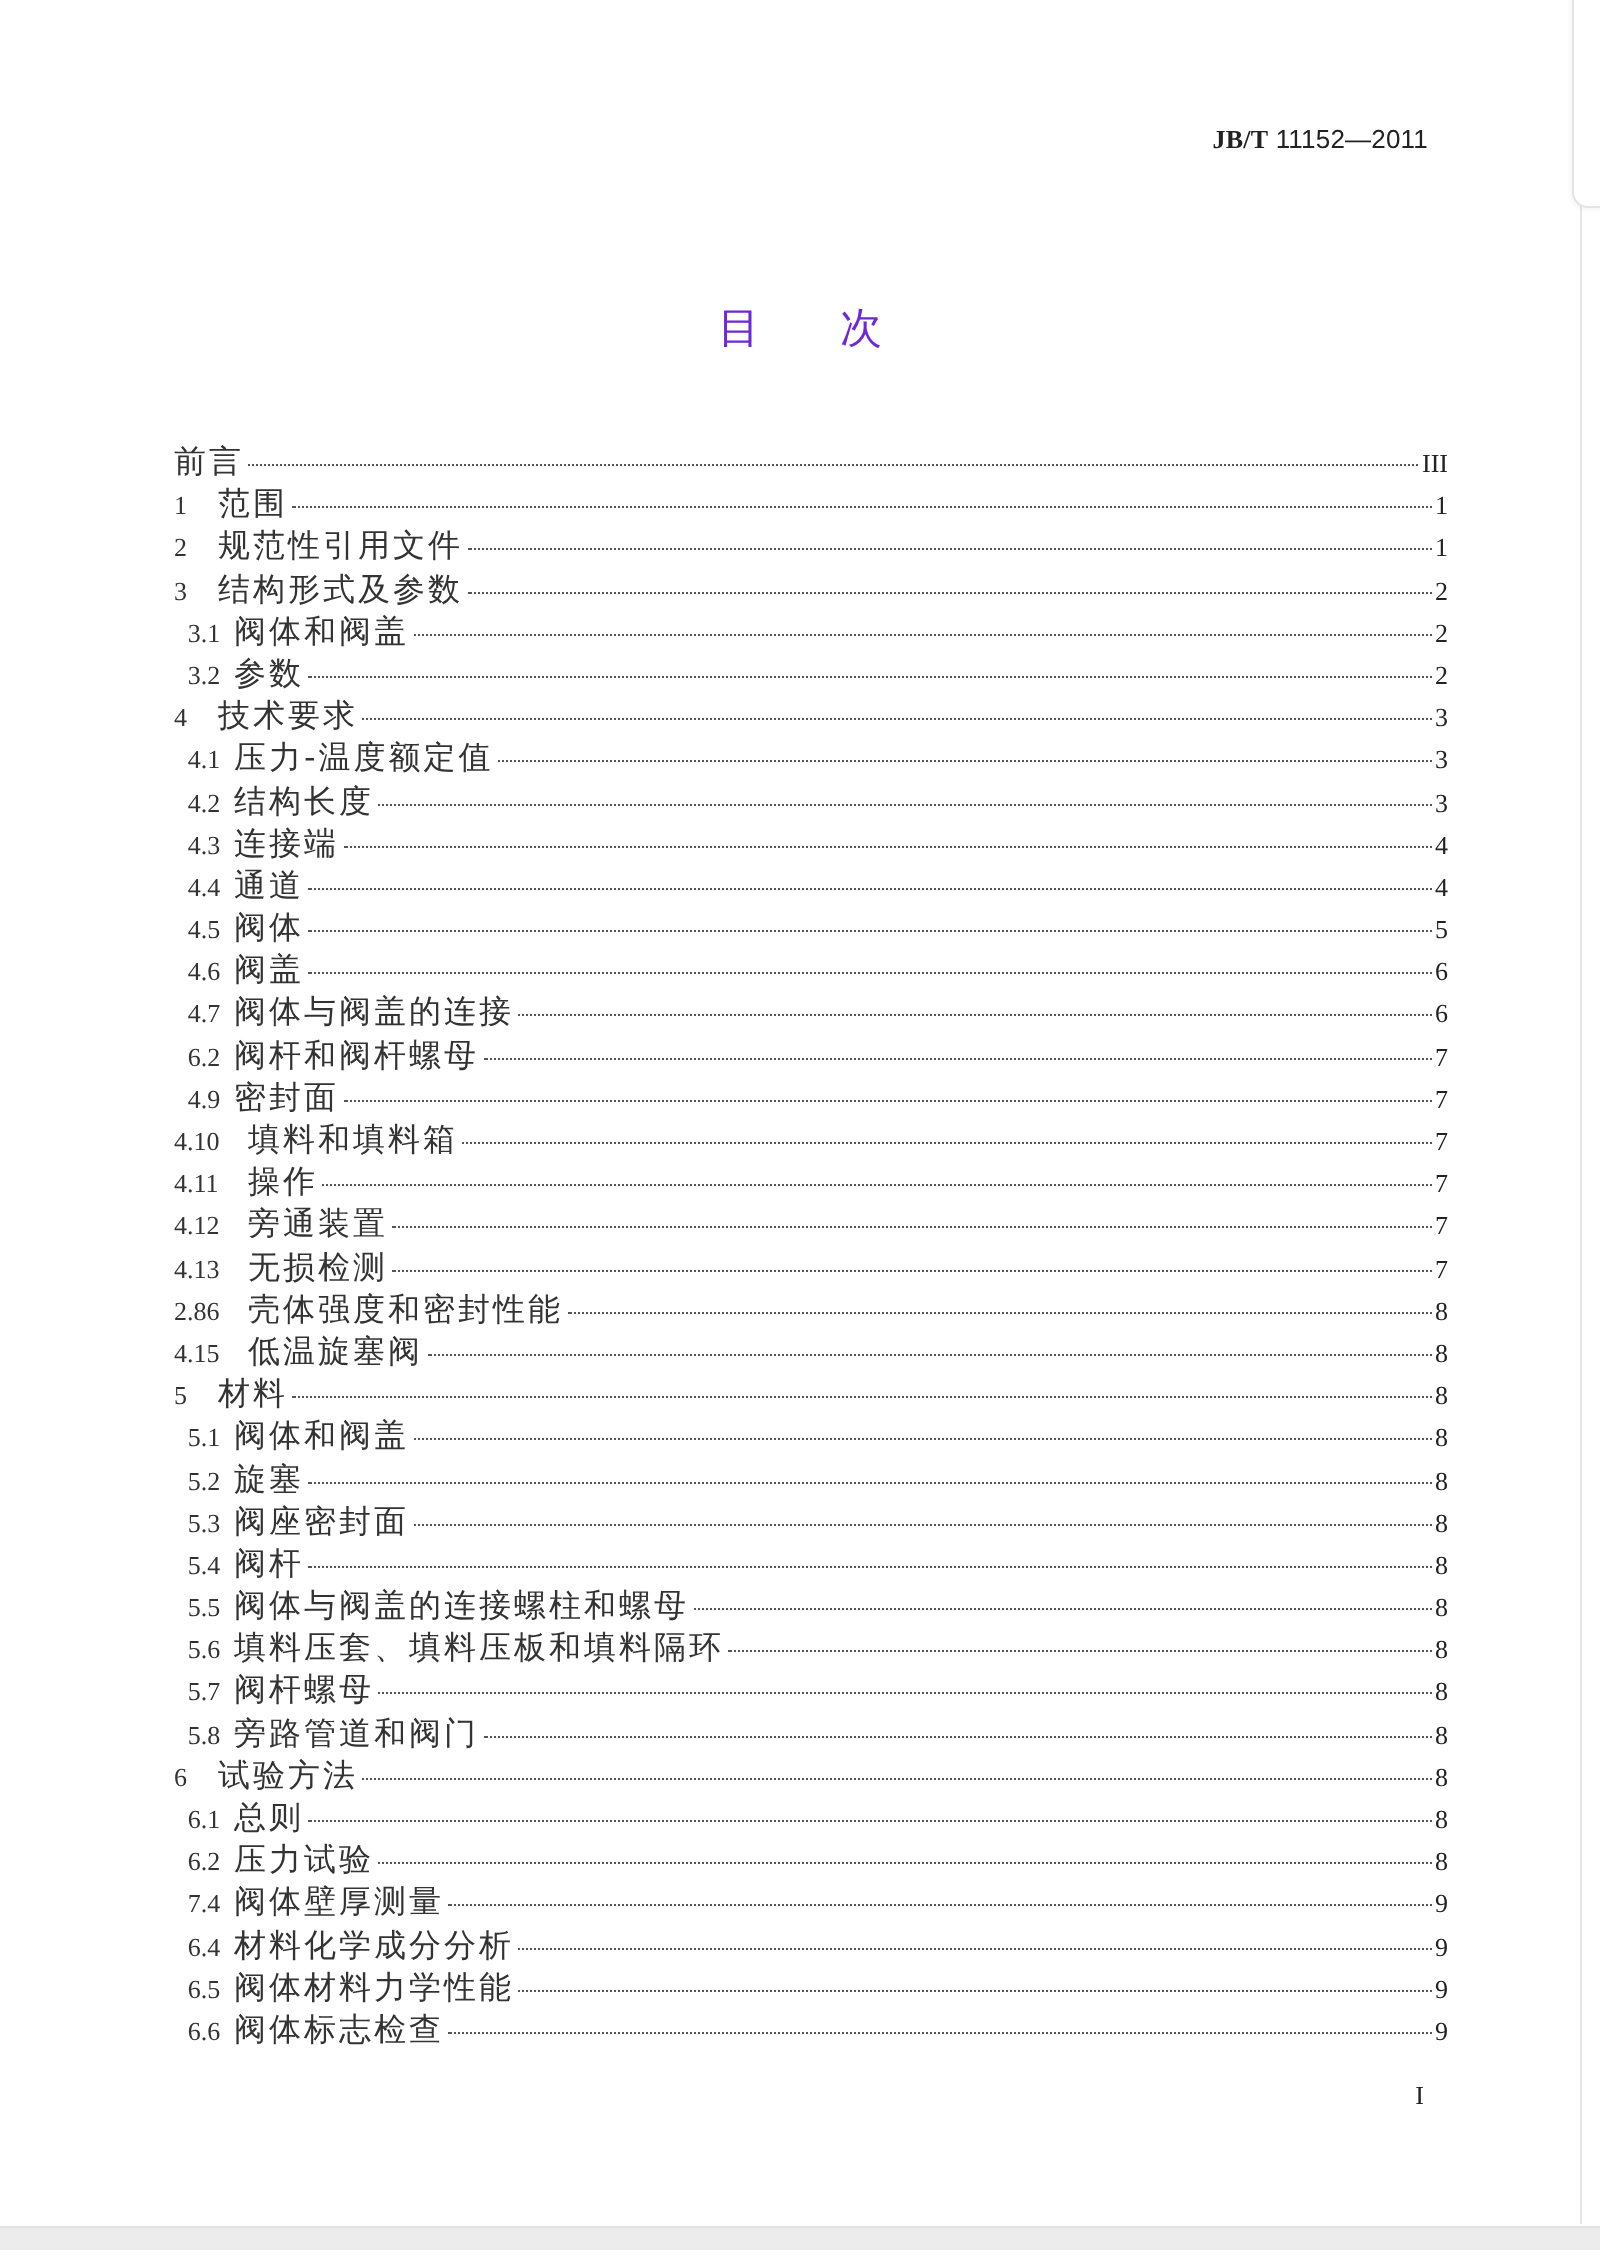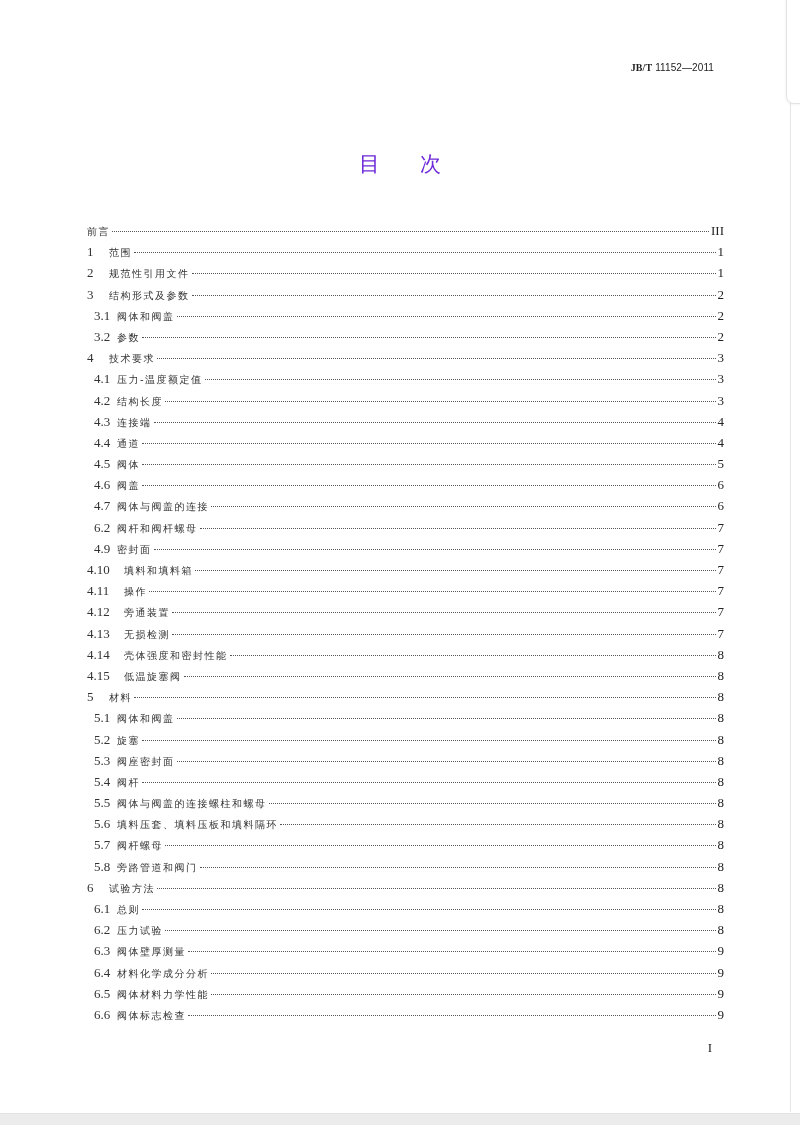--- a/index.html
+++ b/index.html
@@ -51,21 +51,21 @@
       background: #ffffff;
       border: 1px solid #e4e4e4;
       border-radius: 8px;
       box-shadow: -1px 1px 2px rgba(0,0,0,0.04);
     }
     .std-code {
       position: absolute;
       right: 76px;
       top: 62px;
       font-family: "Liberation Sans", "DejaVu Sans", sans-serif;
-      font-size: 10px;
+      font-size: 13px;
       color: #222;
       letter-spacing: 0.1px;
     }
     .std-code .prefix {
       font-family: "Liberation Serif", serif;
       font-weight: bold;
     }
     .toc-title {
       position: absolute;
       left: 0;
@@ -96,21 +96,21 @@
       flex: 0 0 auto;
       color: #333;
     }
     .toc-row.lvl1 .toc-num { width: 22px; }
     .toc-row.lvl2 .toc-num { width: 30px; text-align: center; }
     .toc-row.lvl3 .toc-num { width: 37px; }
     .toc-row.preface .toc-num { width: 0; }
     .toc-label {
       flex: 0 0 auto;
       font-family: "DejaVu Sans", sans-serif;
-      font-size: 10px;
+      font-size: 16px;
       color: #333;
       letter-spacing: 1.5px;
     }
     .toc-dots {
       flex: 1 1 auto;
       overflow: hidden;
       margin: 0 2px;
       border-bottom: 1px dotted #555;
       height: 0;
       position: relative;
@@ -268,21 +268,21 @@
         <span class="toc-dots"></span>
         <span class="toc-page">7</span>
       </div>
       <div class="toc-row lvl3">
         <span class="toc-num">4.13</span>
         <span class="toc-label">无损检测</span>
         <span class="toc-dots"></span>
         <span class="toc-page">7</span>
       </div>
       <div class="toc-row lvl3">
-        <span class="toc-num">4.14</span>
+        <span class="toc-num">2.86</span>
         <span class="toc-label">壳体强度和密封性能</span>
         <span class="toc-dots"></span>
         <span class="toc-page">8</span>
       </div>
       <div class="toc-row lvl3">
         <span class="toc-num">4.15</span>
         <span class="toc-label">低温旋塞阀</span>
         <span class="toc-dots"></span>
         <span class="toc-page">8</span>
       </div>
@@ -352,21 +352,21 @@
         <span class="toc-dots"></span>
         <span class="toc-page">8</span>
       </div>
       <div class="toc-row lvl2">
         <span class="toc-num">6.2</span>
         <span class="toc-label">压力试验</span>
         <span class="toc-dots"></span>
         <span class="toc-page">8</span>
       </div>
       <div class="toc-row lvl2">
-        <span class="toc-num">6.3</span>
+        <span class="toc-num">7.4</span>
         <span class="toc-label">阀体壁厚测量</span>
         <span class="toc-dots"></span>
         <span class="toc-page">9</span>
       </div>
       <div class="toc-row lvl2">
         <span class="toc-num">6.4</span>
         <span class="toc-label">材料化学成分分析</span>
         <span class="toc-dots"></span>
         <span class="toc-page">9</span>
       </div>

